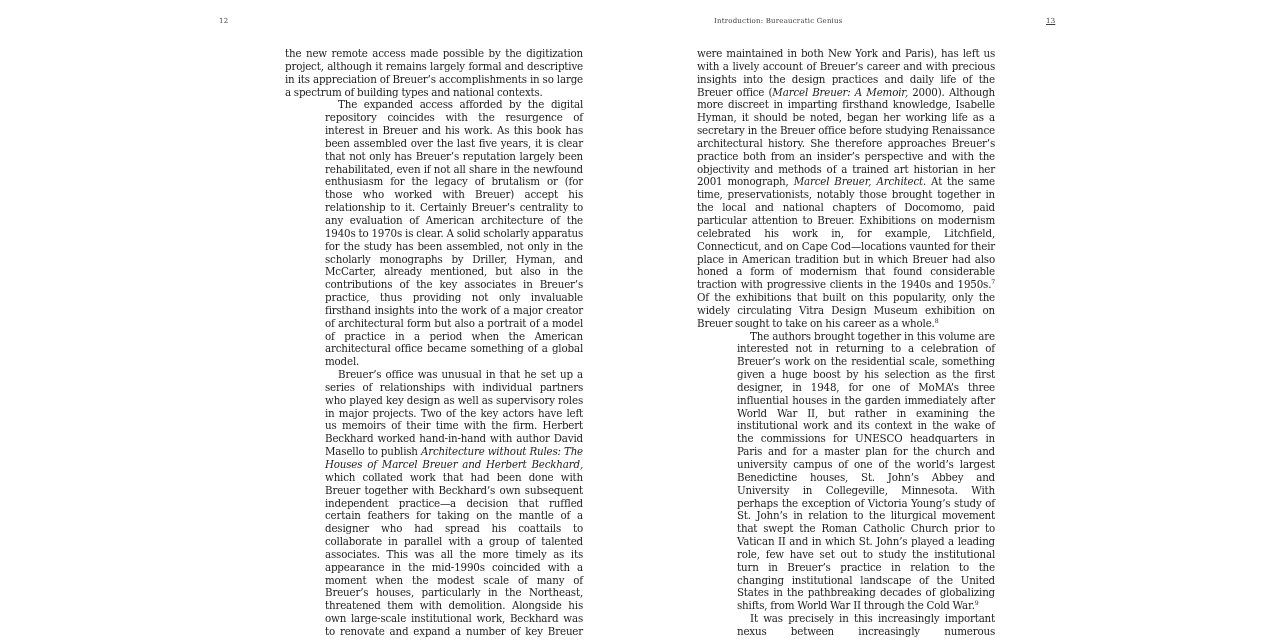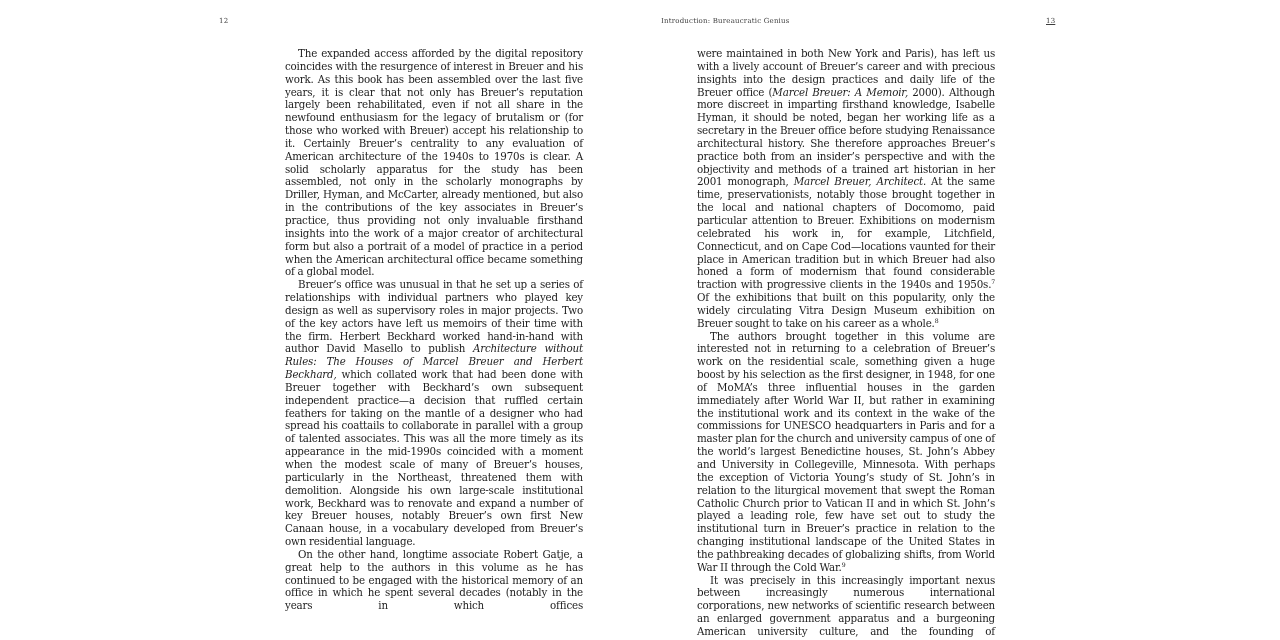--- a/index.html
+++ b/index.html
@@ -23,60 +23,61 @@
     position: absolute;
     top: 17px;
     font-size: 7px;
     line-height: 8px;
     color: #3d3d3d;
     letter-spacing: 0.2px;
     font-family: "DejaVu Serif", serif;
     text-align: right;
   }
   #folio-left  { left: 219px; }
-  #running-title { left: 661px; }
+  #running-title { left: 714px; }
   #folio-right { left: 1046px; text-decoration: underline; }
   .text-column {
     position: absolute;
     top: 47px;
     width: 298px;
     font-size: 10.3px;
     line-height: 12.85px;
     text-align: justify;
     letter-spacing: -0.18px;
     word-spacing: -0.2px;
     color: #1c1c1c;
   }
   #column-left  { left: 285px; }
   #column-right { left: 697px; }
   p.para {
     margin: 0;
     padding: 0;
   }
-  p.para.indent { text-indent: 13px; }
+  p.para.indent { text-indent: 13px; margin-left: 40px; }
   p.para.jlast  { text-align-last: justify; }
   p.para em { }
   p.para sup {
     font-size: 6.2px;
     line-height: 0;
     vertical-align: super;
   }
 </style>
 </head>
 <body>
 
 <div class="spread">
 
   <span id="folio-left" class="folio">12</span>
 
   <span id="running-title" class="folio">Introduction: Bureaucratic Genius</span>
 
   <span id="folio-right" class="folio">13</span>
 
   <div id="column-left" class="text-column">
+      <p class="para"><span>the new remote access made possible by the digitization project, although it remains largely formal and descriptive in its appreciation of Breuer’s accomplishments in so large a spectrum of building types and national contexts.</span></p>
       <p class="para indent"><span>The expanded access afforded by the digital repository coincides with the resurgence of interest in Breuer and his work. As this book has been assembled over the last five years, it is clear that not only has Breuer’s reputation largely been rehabilitated, even if not all share in the newfound enthusiasm for the legacy of brutalism or (for those who worked with Breuer) accept his relationship to it. Certainly Breuer’s centrality to any evaluation of American architecture of the 1940s to 1970s is clear. A solid scholarly apparatus for the study has been assembled, not only in the scholarly monographs by Driller, Hyman, and McCarter, already mentioned, but also in the contributions of the key associates in Breuer’s practice, thus providing not only invaluable firsthand insights into the work of a major creator of architectural form but also a portrait of a model of practice in a period when the American architectural office became something of a global model.</span></p>
       <p class="para indent"><span>Breuer’s office was unusual in that he set up a series of relationships with individual partners who played key design as well as supervisory roles in major projects. Two of the key actors have left us memoirs of their time with the firm. Herbert Beckhard worked hand-in-hand with author David Masello to publish </span><em>Architecture without Rules: The Houses of Marcel Breuer and Herbert Beckhard,</em><span> which collated work that had been done with Breuer together with Beckhard’s own subsequent independent practice—a decision that ruffled certain feathers for taking on the mantle of a designer who had spread his coattails to collaborate in parallel with a group of talented associates. This was all the more timely as its appearance in the mid-1990s coincided with a moment when the modest scale of many of Breuer’s houses, particularly in the Northeast, threatened them with demolition. Alongside his own large-scale institutional work, Beckhard was to renovate and expand a number of key Breuer houses, notably Breuer’s own first New Canaan house, in a vocabulary developed from Breuer’s own residential language.</span></p>
       <p class="para indent jlast"><span>On the other hand, longtime associate Robert Gatje, a great help to the authors in this volume as he has continued to be engaged with the historical memory of an office in which he spent several decades (notably in the years in which offices</span></p>
     </div>
 
   <div id="column-right" class="text-column">
       <p class="para"><span>were maintained in both New York and Paris), has left us with a lively account of Breuer’s career and with precious insights into the design practices and daily life of the Breuer office (</span><em>Marcel Breuer: A Memoir,</em><span> 2000). Although more discreet in imparting firsthand knowledge, Isabelle Hyman, it should be noted, began her working life as a secretary in the Breuer office before studying Renaissance architectural history. She therefore approaches Breuer’s practice both from an insider’s perspective and with the objectivity and methods of a trained art historian in her 2001 monograph, </span><em>Marcel Breuer, Architect.</em><span> At the same time, preservationists, notably those brought together in the local and national chapters of Docomomo, paid particular attention to Breuer. Exhibitions on modernism celebrated his work in, for example, Litchfield, Connecticut, and on Cape Cod—locations vaunted for their place in American tradition but in which Breuer had also honed a form of modernism that found considerable traction with progressive clients in the 1940s and 1950s.</span><sup>7</sup><span> Of the exhibitions that built on this popularity, only the widely circulating Vitra Design Museum exhibition on Breuer sought to take on his career as a whole.</span><sup>8</sup></p>
       <p class="para indent"><span>The authors brought together in this volume are interested not in returning to a celebration of Breuer’s work on the residential scale, something given a huge boost by his selection as the first designer, in 1948, for one of MoMA’s three influential houses in the garden immediately after World War II, but rather in examining the institutional work and its context in the wake of the commissions for UNESCO headquarters in Paris and for a master plan for the church and university campus of one of the world’s largest Benedictine houses, St. John’s Abbey and University in Collegeville, Minnesota. With perhaps the exception of Victoria Young’s study of St. John’s in relation to the liturgical movement that swept the Roman Catholic Church prior to Vatican II and in which St. John’s played a leading role, few have set out to study the institutional turn in Breuer’s practice in relation to the changing institutional landscape of the United States in the pathbreaking decades of globalizing shifts, from World War II through the Cold War.</span><sup>9</sup></p>
       <p class="para indent jlast"><span>It was precisely in this increasingly important nexus between increasingly numerous international corporations, new networks of scientific research between an enlarged government apparatus and a burgeoning American university culture, and the founding of international organizations seeking peace amid the threat of a new scale of warfare (made possible</span></p>
     </div>

